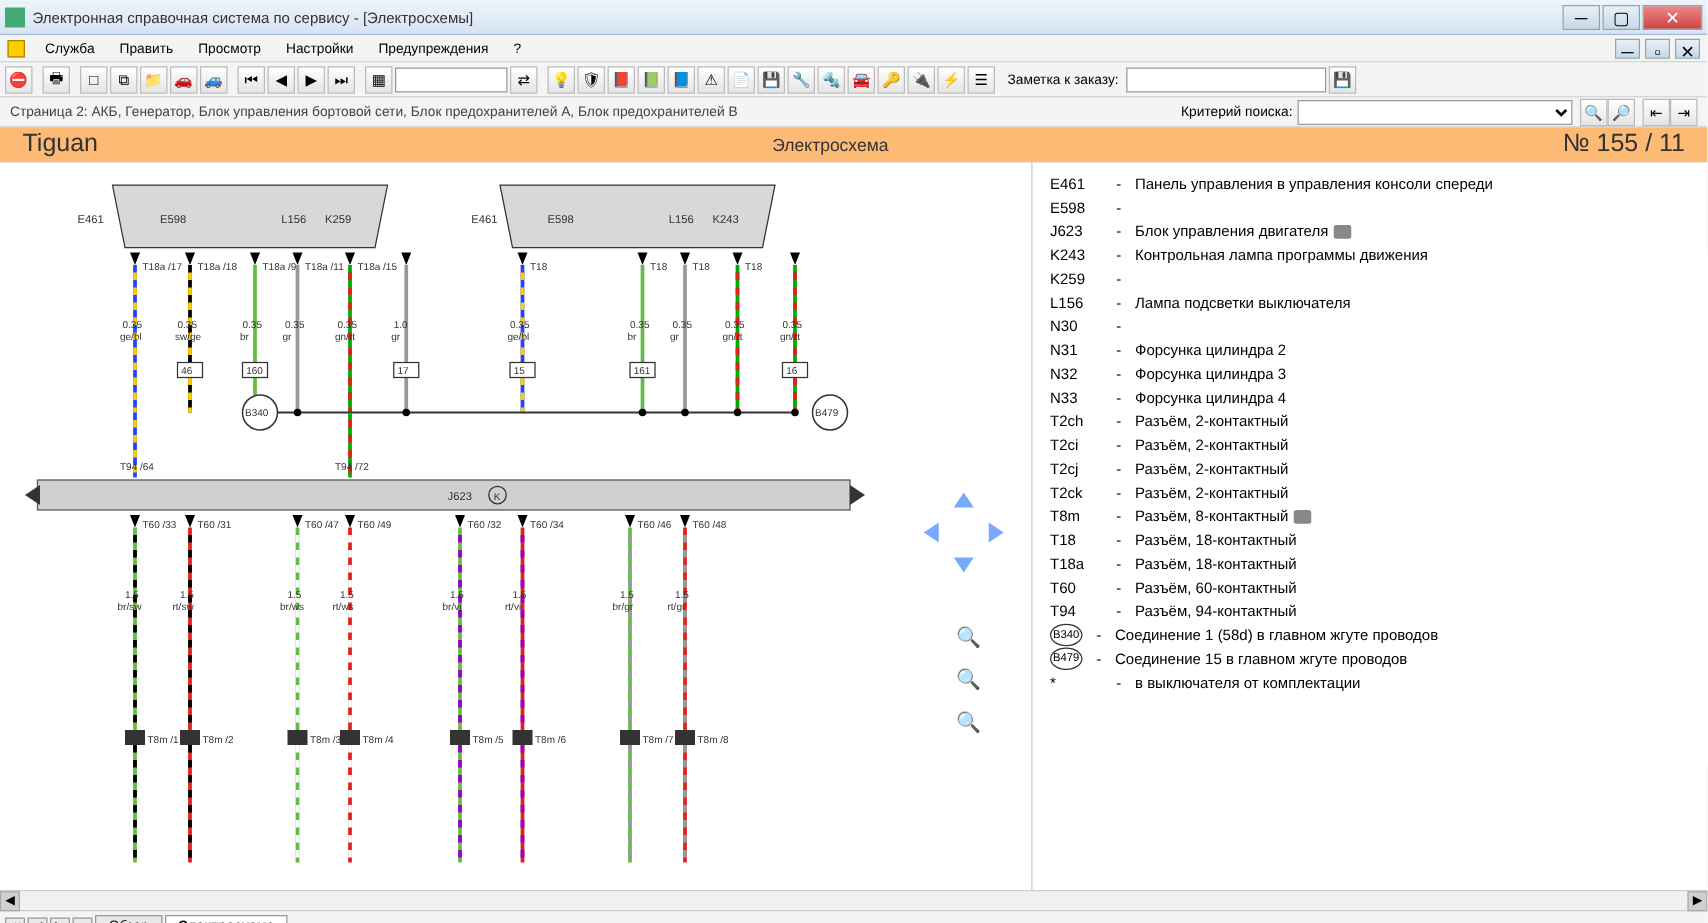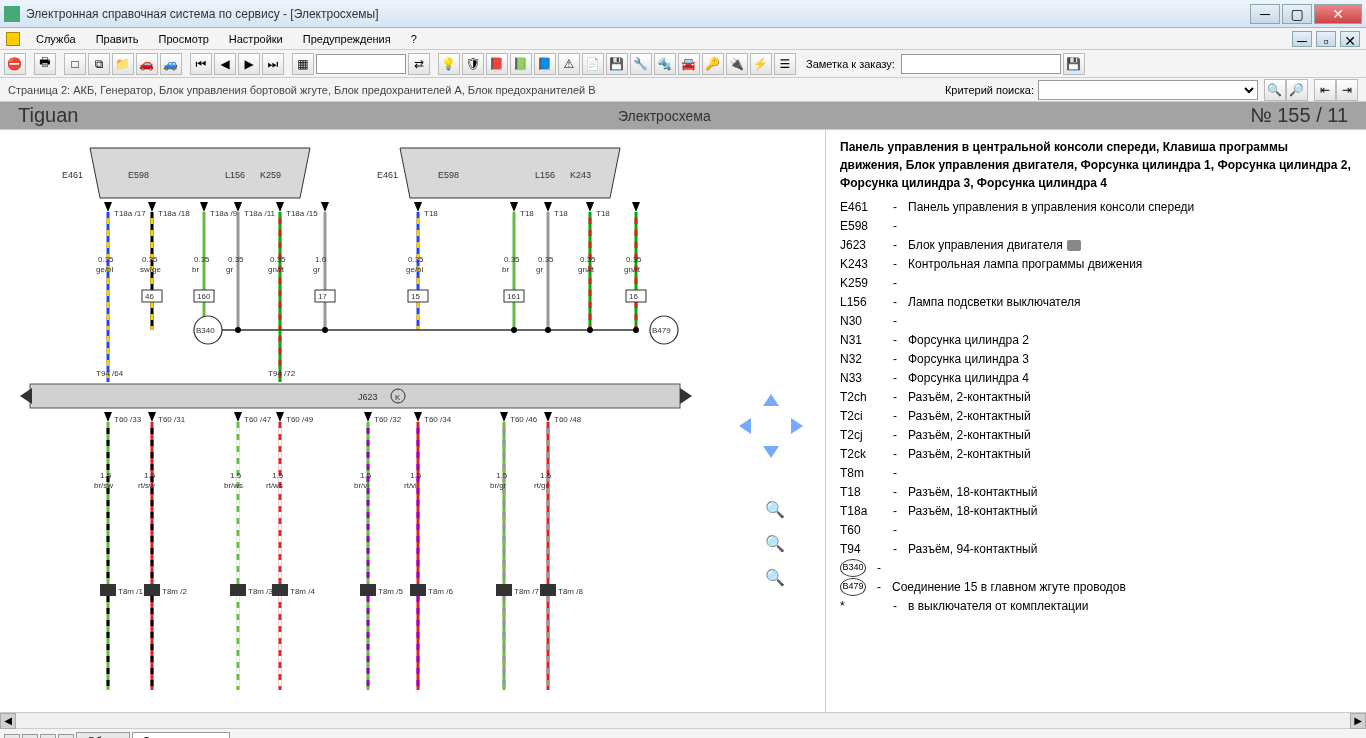--- a/index.html
+++ b/index.html
@@ -16,21 +16,21 @@
 .toolbar{background:#f4f4f4;height:28px;display:flex;align-items:center;padding:0 4px;border-bottom:1px solid #ccc;gap:2px}
 .tb-btn{width:22px;height:22px;border:1px solid #bbb;background:linear-gradient(#fff,#e4e4e4);cursor:pointer;display:flex;align-items:center;justify-content:center;font-size:12px}
 .tb-sep{width:4px}
 .tb-label{margin-left:8px;margin-right:4px}
 .tb-input{width:160px;height:20px;border:1px solid #999;padding:0 3px;background:#fff}
 .tb-input.sm{width:90px}
 .crit-label{margin-left:auto;margin-right:4px}
 .crit-select{width:220px;height:20px;border:1px solid #999;background:#fff}
 .pagebar{background:#f4f4f4;height:24px;display:flex;align-items:center;padding:0 8px;border-bottom:1px solid #ccc}
 .pagebar-text{color:#444}
-.header{background:#a3a3a3;height:28px;display:flex;align-items:center;padding:0 18px;border-bottom:1px solid #ccc}
+.header{background:#fdba74;height:28px;display:flex;align-items:center;padding:0 18px;border-bottom:1px solid #ccc}
 .hdr-model{font-family:Arial;font-size:20px;color:#333}
 .hdr-title{flex:1;text-align:center;font-size:14px;color:#333}
 .hdr-page{font-size:20px;color:#333}
 .content{display:flex;height:582px;background:#fff}
 .diagram{flex:1;position:relative;overflow:hidden;border-right:1px solid #ccc}
 .legend{width:540px;padding:8px 14px;overflow-y:auto;font-size:12px;line-height:1.5}
 .legend-title{font-weight:bold;margin-bottom:6px}
 .legend-row{display:flex;gap:8px;align-items:flex-start;margin-bottom:1px}
 .legend-code{width:42px;text-align:left}
 .legend-dash{width:10px;text-align:center}
@@ -122,21 +122,21 @@
   <div class="tb-btn">🔑</div>
   <div class="tb-btn">🔌</div>
   <div class="tb-btn">⚡</div>
   <div class="tb-btn">☰</div>
   <span class="tb-label">Заметка к заказу:</span>
   <input class="tb-input" value="" style="">
   <div class="tb-btn">💾</div>
 </div>
 
 <div class="pagebar">
-  <span class="pagebar-text">Страница 2: АКБ, Генератор, Блок управления бортовой жгуте, Блок предохранителей A, Блок предохранителей B</span>
+  <span class="pagebar-text">Страница 2: АКБ, Генератор, Блок управления бортовой сети, Блок предохранителей A, Блок предохранителей B</span>
   <span class="crit-label">Критерий поиска:</span>
   <select class="crit-select"></select>
   <div class="tb-btn" style="margin-left:6px">🔍</div>
   <div class="tb-btn">🔎</div>
   <div class="tb-btn" style="margin-left:6px">⇤</div>
   <div class="tb-btn">⇥</div>
 </div>
 
 <div class="header">
   <span class="hdr-model">Tiguan</span>
@@ -325,21 +325,20 @@
       <div class="nav-arrow nav-left"></div>
       <div class="nav-arrow nav-right"></div>
     </div>
     <div class="zoom-tools">
       <div class="zoom-btn">🔍</div>
       <div class="zoom-btn">🔍</div>
       <div class="zoom-btn">🔍</div>
     </div>
   </div>
   <div class="legend">
-    <div class="legend-title">Панель управления в центральной консоли спереди, Клавиша программы движения, Блок управления двигателя, Форсунка цилиндра 1, Форсунка цилиндра 2, Форсунка цилиндра 3, Форсунка цилиндра 4</div>
     <div id="legend-rows">
         <div class="legend-row">
           <div class="legend-code">E461</div>
           <div class="legend-dash">-</div>
           <div class="legend-desc">Панель управления в управления консоли спереди</div>
         </div>
         <div class="legend-row">
           <div class="legend-code">E598</div>
           <div class="legend-dash">-</div>
         </div>
@@ -397,43 +396,46 @@
           <div class="legend-desc">Разъём, 2-контактный</div>
         </div>
         <div class="legend-row">
           <div class="legend-code">T2ck</div>
           <div class="legend-dash">-</div>
           <div class="legend-desc">Разъём, 2-контактный</div>
         </div>
         <div class="legend-row">
           <div class="legend-code">T8m</div>
           <div class="legend-dash">-</div>
+          <div class="legend-desc">Разъём, 8-контактный<span class="cam-icon"></span></div>
         </div>
         <div class="legend-row">
           <div class="legend-code">T18</div>
           <div class="legend-dash">-</div>
           <div class="legend-desc">Разъём, 18-контактный</div>
         </div>
         <div class="legend-row">
           <div class="legend-code">T18a</div>
           <div class="legend-dash">-</div>
           <div class="legend-desc">Разъём, 18-контактный</div>
         </div>
         <div class="legend-row">
           <div class="legend-code">T60</div>
           <div class="legend-dash">-</div>
+          <div class="legend-desc">Разъём, 60-контактный</div>
         </div>
         <div class="legend-row">
           <div class="legend-code">T94</div>
           <div class="legend-dash">-</div>
           <div class="legend-desc">Разъём, 94-контактный</div>
         </div>
         <div class="legend-row">
           <div class="legend-circle">B340</div>
           <div class="legend-dash">-</div>
+          <div class="legend-desc">Соединение 1 (58d) в главном жгуте проводов</div>
         </div>
         <div class="legend-row">
           <div class="legend-circle">B479</div>
           <div class="legend-dash">-</div>
           <div class="legend-desc">Соединение 15 в главном жгуте проводов</div>
         </div>
         <div class="legend-row">
           <div class="legend-code">*</div>
           <div class="legend-dash">-</div>
           <div class="legend-desc">в выключателя от комплектации</div>

